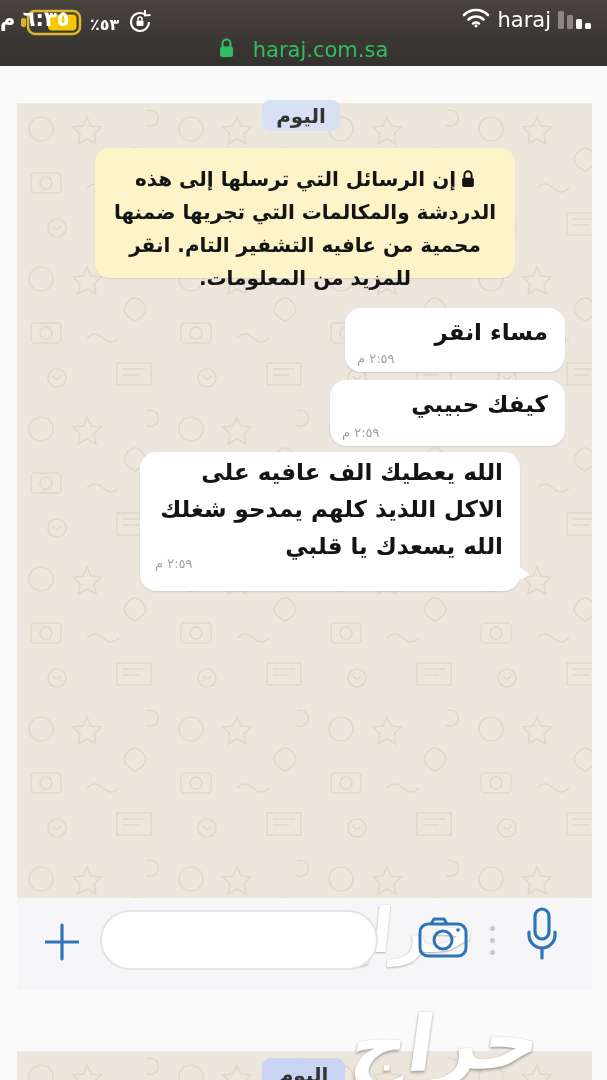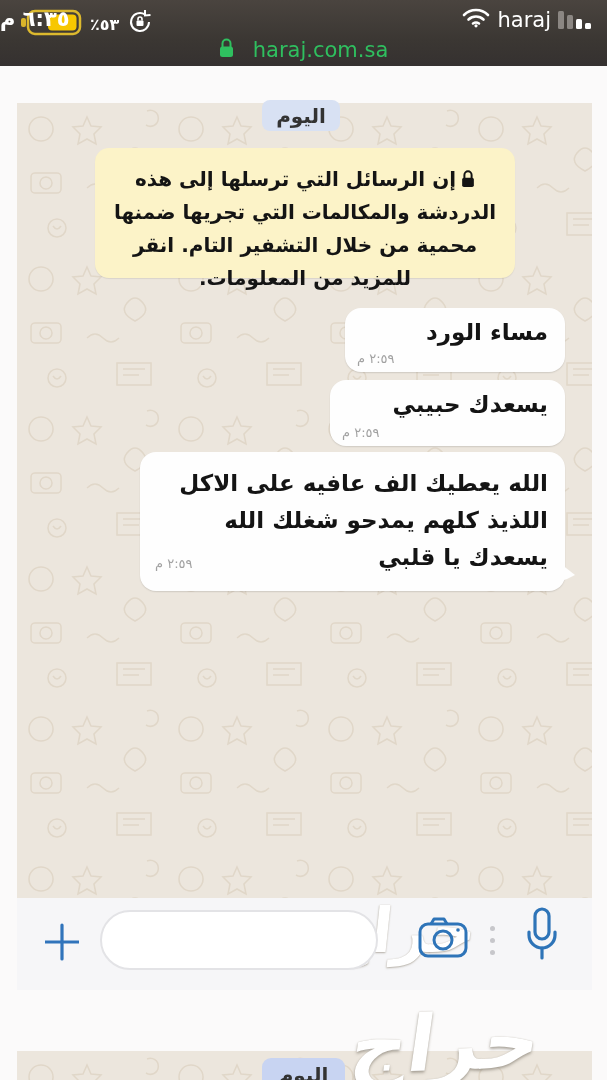--- a/index.html
+++ b/index.html
@@ -56,21 +56,21 @@
     direction:rtl;text-align:right;color:#141414;
     font-size:23px;font-weight:700;
     padding:11px 17px;box-sizing:border-box;
   }
   .bubble .msg-time{
     position:absolute;left:12px;bottom:6px;
     font-size:13px;font-weight:400;color:#a1a1a1;direction:rtl;
   }
   .b1{left:328px;top:205px;width:220px;height:64px;}
   .b2{left:313px;top:277px;width:235px;height:66px;}
-  .b3{left:123px;top:349px;width:425px;height:139px;line-height:37px;padding-top:13px;}
+  .b3{left:123px;top:349px;width:380px;height:139px;line-height:37px;padding-top:2px;}
   .b3 .msg-time{left:15px;bottom:9px;}
   .tail{position:absolute;right:-12px;bottom:9px;}
   
   .composer{position:absolute;left:0;top:795px;width:575px;height:92px;background:#f6f6f8;}
   .wm-mid{
     position:absolute;left:310px;top:-4px;z-index:1;
     font-size:62px;font-weight:700;color:#fff;direction:rtl;letter-spacing:2px;
     transform:skewX(-6deg);
     text-shadow:0 1px 2px rgba(160,153,142,.75),0 0 1px #c8c2b8;
   }
@@ -176,30 +176,30 @@
         </defs>
         <rect width="575" height="795" fill="url(#dp)"></rect>
       </svg>
 
       <div class="day-badge">اليوم</div>
 
       <div class="notice">
         <svg width="14" height="18" viewBox="0 0 15 20">
           <path d="M3.5,9 v-3.5 a4,4 0 0 1 8,0 V9" fill="none" stroke="#141414" stroke-width="2.2"></path>
           <rect x="1" y="8.5" width="13" height="10.5" rx="2" fill="#141414"></rect>
-        </svg><span>إن الرسائل التي ترسلها إلى هذه الدردشة والمكالمات التي تجريها ضمنها محمية من خلال التشفير التام. انقر للمزيد من المعلومات.</span>
+        </svg><span>إن الرسائل التي ترسلها إلى هذه الدردشة والمكالمات التي تجريها ضمنها محمية من عافيه التشفير التام. انقر للمزيد من المعلومات.</span>
       </div>
 
       <div class="bubble b1">
-        <span>مساء الورد</span>
+        <span>مساء انقر</span>
         <span class="msg-time">٢:٥٩ م</span>
       </div>
 
       <div class="bubble b2">
-        <span>يسعدك حبيبي</span>
+        <span>كيفك حبيبي</span>
         <span class="msg-time">٢:٥٩ م</span>
       </div>
 
       <div class="bubble b3">
         <span>الله يعطيك الف عافيه على الاكل اللذيذ كلهم يمدحو شغلك الله يسعدك يا قلبي</span>
         <span class="msg-time">٢:٥٩ م</span>
         <svg class="tail" width="16" height="18" viewBox="0 0 16 18">
           <path d="M0,0 L14,11 Q7,15 0,17 Z" fill="#fefefe"></path>
         </svg>
       </div>

